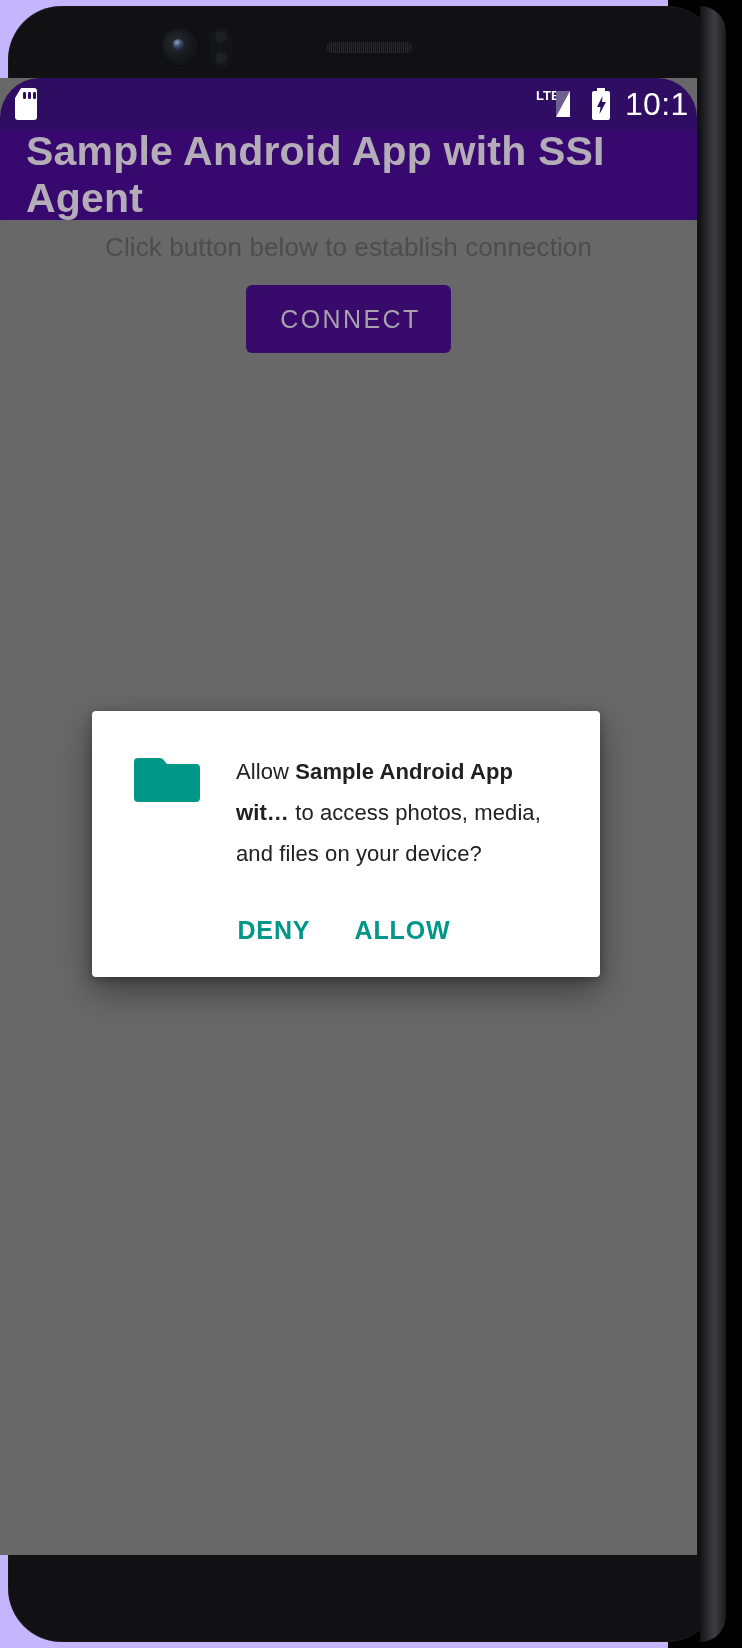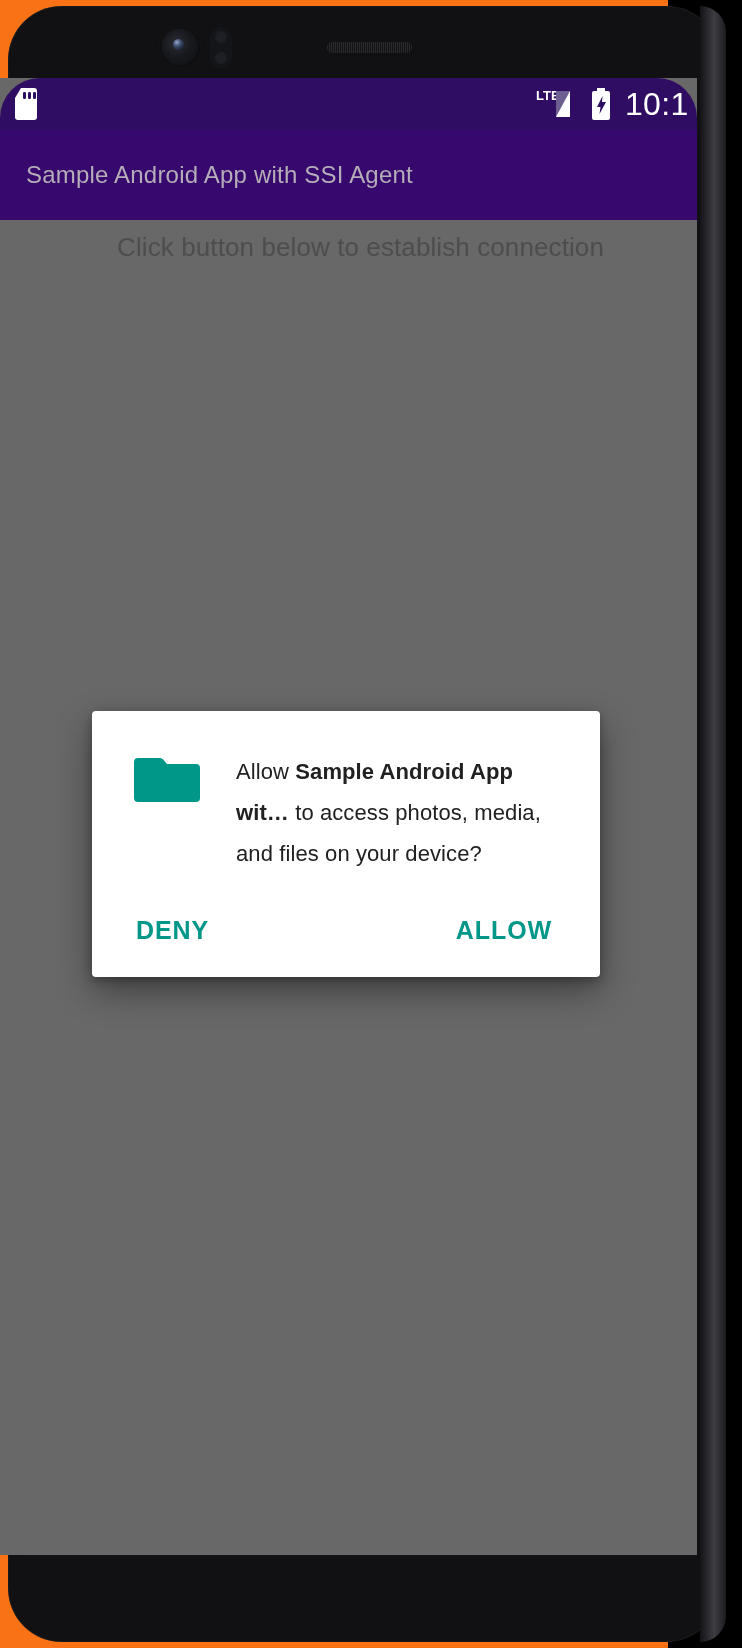--- a/index.html
+++ b/index.html
@@ -10,21 +10,21 @@
     background: #000;
     font-family: "Liberation Sans", sans-serif;
     overflow: hidden;
   }
 
   
   #phone-frame {
     position: absolute;
     left: 0; top: 0;
     width: 668px; height: 1648px;
-    background: #f97316;
+    background: #c4b5fd;
   }
 
   
   #device-body {
     position: absolute;
     left: 8px; top: 6px;
     width: 712px; height: 1636px;
     background: #111114;
     border-radius: 54px;
     box-shadow: inset 0 0 2px #333;
@@ -106,27 +106,27 @@
   }
 
   
   #app-bar {
     position: absolute; left: 0; top: 52px;
     width: 697px; height: 90px;
     background: #37096e;
     display: flex; align-items: center;
   }
   #app-bar-title {
-    color: #b4adb8; font-size: 24px; font-weight: 400;
+    color: #b4adb8; font-size: 41px; font-weight: 700;
     padding-left: 26px; letter-spacing: .2px;
   }
 
   
   #app-content {
-    position: absolute; left: 12px; top: 142px;
+    position: absolute; left: 0; top: 142px;
     width: 697px; height: 1335px;
     background: #686868;
     text-align: center;
     border-radius: 13px;
   }
   #hint-text {
     color: #4d4d4d; font-size: 26px;
     padding-top: 12px; letter-spacing: .1px;
   }
   #connect-button {
@@ -156,21 +156,21 @@
   #folder-icon { flex: 0 0 auto; margin: 5px 36px 0 0; }
   #dialog-message {
     font-size: 22px; line-height: 41px;
     color: #212121; font-weight: 400;
     letter-spacing: .1px;
     padding-top: 2px;
   }
   #dialog-message b { font-weight: 700; }
 
   #dialog-actions {
-    display: flex; justify-content: space-between;
+    display: flex; justify-content: center;
     align-items: center; gap: 40px;
     margin-top: 36px; padding-right: 14px; padding-bottom: 6px;
   }
   .dialog-action-btn {
     background: none; border: none;
     color: #009688;
     font-size: 25px; font-weight: 700;
     letter-spacing: .9px;
     cursor: pointer;
     padding: 6px 2px;
@@ -218,20 +218,21 @@
         <div class="statusbar-clock">10:19</div>
       </div>
     </div>
 
     <div id="app-bar">
       <div id="app-bar-title">Sample Android App with SSI Agent</div>
     </div>
 
     <div id="app-content">
       <div id="hint-text">Click button below to establish connection</div>
+      <button id="connect-button">CONNECT</button>
     </div>
 
     <div id="permission-dialog">
       <div id="dialog-body">
 
         <svg id="folder-icon" width="66" height="52" viewBox="0 0 66 52">
           <path d="M4 4 h22 a4 4 0 0 1 3.2 1.6 L33 10 h29 a4 4 0 0 1 4 4 v30 a4 4 0 0 1 -4 4 H4 a4 4 0 0 1 -4 -4 V8 a4 4 0 0 1 4 -4 Z" fill="#009688"></path>
         </svg>
 
         <div id="dialog-message"><span>Allow </span><b>Sample Android App wit…</b><span> to access photos, media, and files on your device?</span></div>

